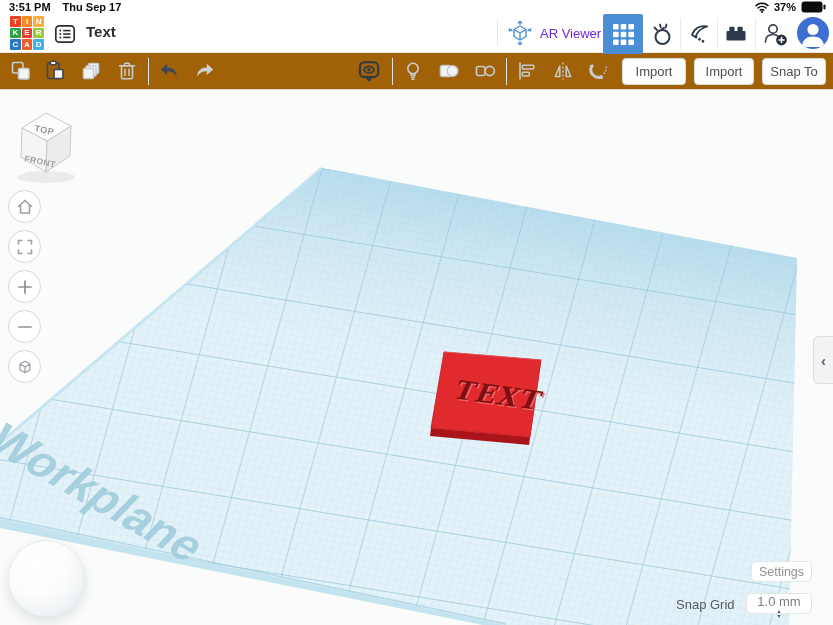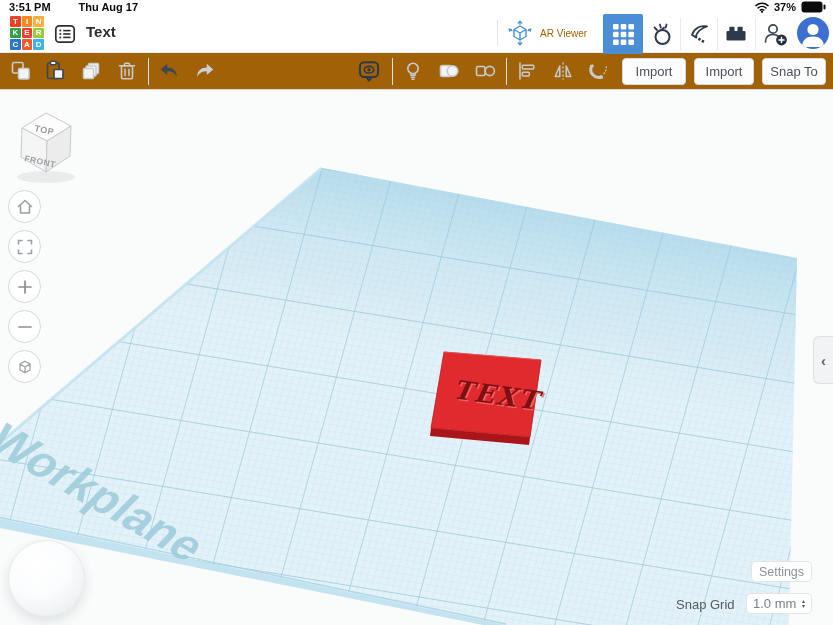--- a/index.html
+++ b/index.html
@@ -5,34 +5,34 @@
   html,body{margin:0;padding:0;background:#888;}
   *{box-sizing:border-box;}
   .app{
     position:relative;width:833px;height:625px;overflow:hidden;
     background:#fafbfb;font-family:"Liberation Sans",sans-serif;
     -webkit-font-smoothing:antialiased;
   }
   
   .statusbar{position:absolute;left:0;top:0;width:833px;height:14px;background:#fff;z-index:30;
     display:flex;align-items:center;justify-content:space-between;padding:0 7px;font-size:11px;font-weight:700;color:#0b0b0b;}
-  .sb-left{display:flex;gap:28px;align-items:center;padding-left:2px;}
+  .sb-left{display:flex;gap:12px;align-items:center;padding-left:2px;}
   .sb-right{display:flex;gap:5px;align-items:center;}
   .sb-right svg{display:block;}
   
   .header{position:absolute;left:0;top:14px;width:833px;height:38px;background:#fff;z-index:25;
     display:flex;align-items:center;}
   .logo{position:absolute;left:10px;top:2px;width:34px;height:34px;display:grid;
     grid-template-columns:repeat(3,1fr);grid-template-rows:repeat(3,1fr);gap:1px;cursor:pointer;}
   .logo span{display:flex;align-items:center;justify-content:center;color:#fff;font-size:8px;font-weight:700;border-radius:1px;}
   .list-btn{position:absolute;left:52px;top:7px;width:26px;height:26px;display:flex;align-items:center;justify-content:center;}
   .doc-title{position:absolute;left:86px;top:9px;font-size:15px;font-weight:700;color:#2d2d2d;}
   .hdr-divider{position:absolute;top:6px;width:1px;height:26px;background:#e4e5e7;}
   .ar-btn{position:absolute;left:503px;top:5px;height:28px;display:flex;align-items:center;gap:7px;padding:0 4px;}
-  .ar-label{font-size:10px;color:#a16207;text-align:center;}
+  .ar-label{font-size:13px;color:#6d28d9;text-align:center;}
   .hbtn{position:absolute;top:0;width:37px;height:40px;display:flex;align-items:center;justify-content:center;}
   .hbtn.active{border-radius:2px;}
   .icon-divider{position:absolute;top:4px;width:1px;height:32px;background:#e9eaec;}
   .avatar{position:absolute;left:797px;top:3px;width:32px;height:32px;border-radius:50%;overflow:hidden;display:flex;align-items:center;justify-content:center;cursor:pointer;}
   
   .toolbar{position:absolute;left:0;top:52px;width:833px;height:38px;background:#a16207;
     border-top:1px solid #e7e8ea;border-bottom:1px solid #d9dbdd;z-index:20;}
   .ibtn{position:absolute;top:2px;width:34px;height:32px;display:flex;align-items:center;justify-content:center;cursor:pointer;}
   .tb-divider{position:absolute;top:5px;width:1px;height:27px;background:#dfe1e3;}
   .tbtn{position:absolute;top:5px;height:27px;background:#fdfdfd;border:1px solid #d9dbdd;border-radius:4px;
@@ -43,21 +43,21 @@
   .joystick{position:absolute;left:8px;top:540px;width:77px;height:77px;border-radius:50%;z-index:10;cursor:grab;
     background:radial-gradient(circle at 36% 30%,#ffffff 0%,#fbfcfd 45%,#eef1f3 78%,#e0e5e8 100%);
     border:1px solid #e6e9eb;box-shadow:0 5px 12px rgba(60,80,90,.14);}
   .side-tab{position:absolute;right:0;top:336px;width:20px;height:48px;background:#f2f3f4;border:1px solid #dcdee0;border-right:none;
     border-radius:6px 0 0 6px;display:flex;align-items:center;justify-content:center;z-index:10;cursor:pointer;
     color:#5f6368;font-size:15px;font-weight:700;}
   .settings-btn{position:absolute;left:751px;top:561px;width:61px;height:21px;background:#fff;border:1px solid #e2e4e6;border-radius:5px;
     display:flex;align-items:center;justify-content:center;font-size:12.5px;color:#8d9194;z-index:10;cursor:pointer;}
   .snap-label{position:absolute;left:676px;top:597px;font-size:13px;color:#565b60;z-index:10;}
   .snap-dd{position:absolute;left:746px;top:593px;width:66px;height:21px;background:#fff;border:1px solid #e2e4e6;border-radius:5px;
-    display:flex;align-items:center;z-index:10;cursor:pointer;font-size:13px;color:#7b8084;padding:0 6px;justify-content:space-between;}
+    display:flex;align-items:center;z-index:10;cursor:pointer;font-size:13px;color:#7b8084;padding:0 6px;justify-content:space-between;flex-direction:column;}
   .snap-caret{display:flex;flex-direction:column;line-height:4px;font-size:6px;color:#55595d;}
   .scene{position:absolute;left:0;top:0;z-index:1;}
   svg text{user-select:none;}
 </style>
 </head>
 <body>
 
 <div class="app">
 
   <svg class="scene" width="833" height="625" viewBox="0 0 833 625">
@@ -140,21 +140,21 @@
   <div class="settings-btn">Settings</div>
   <div class="snap-label">Snap Grid</div>
   <div class="snap-dd">
     <span>1.0 mm</span>
     <span class="snap-caret">▴<span style="margin-top:1px">▾</span></span>
   </div>
 
   <div class="statusbar">
     <div class="sb-left">
       <span>3:51 PM</span>
-      <span>Thu Aug 17</span>
+      <span>Thu Sep 17</span>
     </div>
     <div class="sb-right">
       <svg width="14" height="11" viewBox="0 0 14 11">
         <path d="M1 3.6 A9 9 0 0 1 13 3.6 M3.1 5.9 A6 6 0 0 1 10.9 5.9 M5.2 8.1 A3 3 0 0 1 8.8 8.1" fill="none" stroke="#0b0b0b" stroke-width="1.5" stroke-linecap="round"></path>
         <circle cx="7" cy="9.8" r="1.1" fill="#0b0b0b"></circle>
       </svg>
       <span>37%</span>
       <svg width="25" height="12" viewBox="0 0 25 12">
         <rect x="0.5" y="0.5" width="21" height="11" rx="3" fill="#0b0b0b"></rect>
         <rect x="22.5" y="3.5" width="2" height="5" rx="1" fill="#0b0b0b"></rect>

